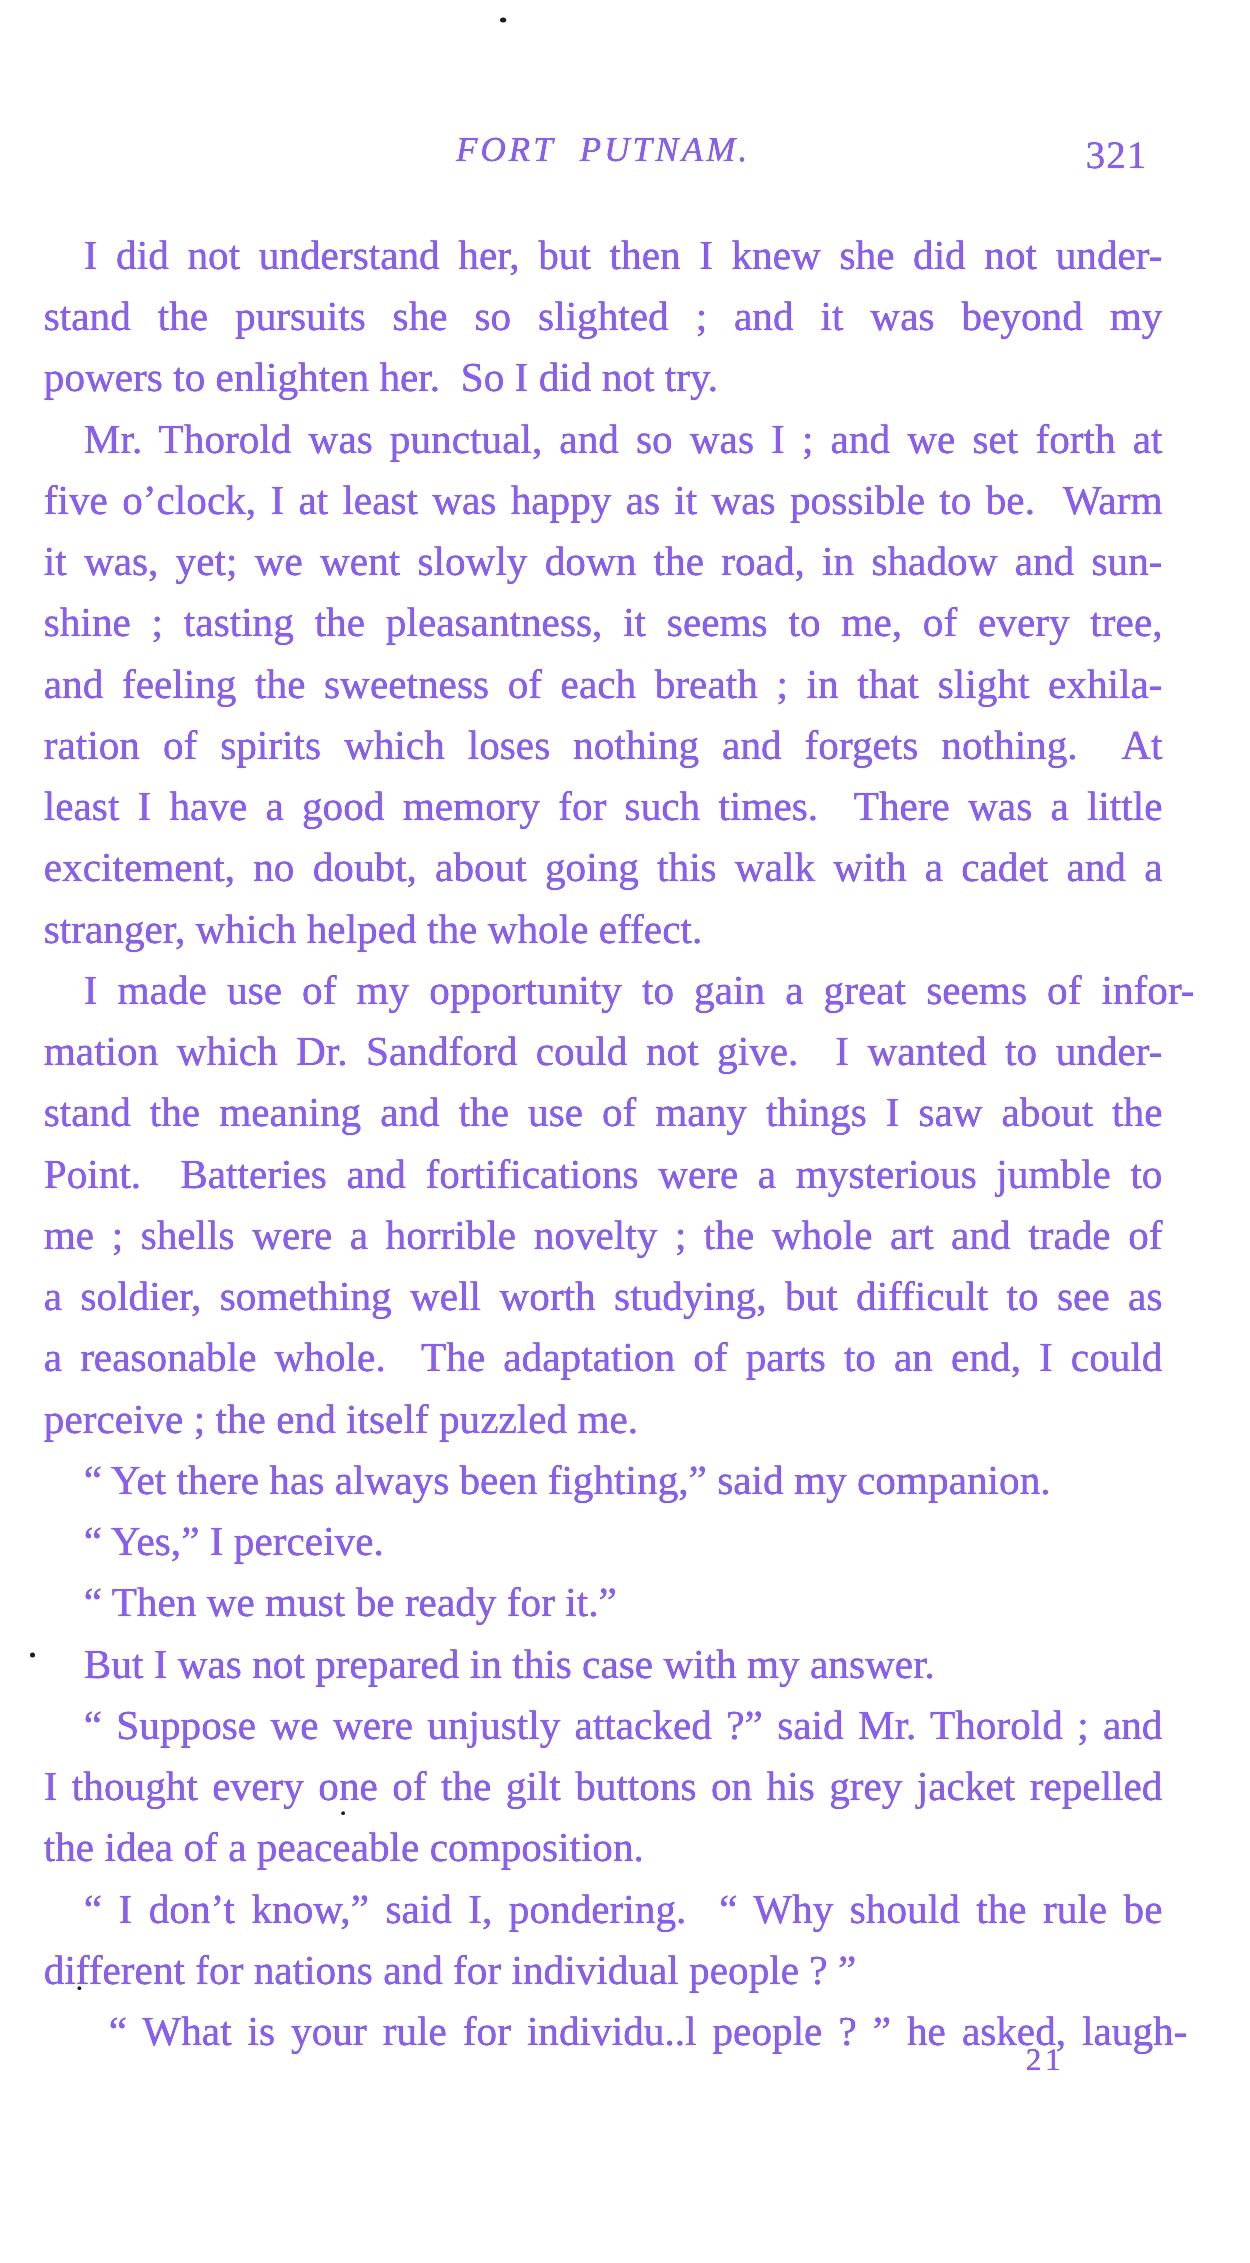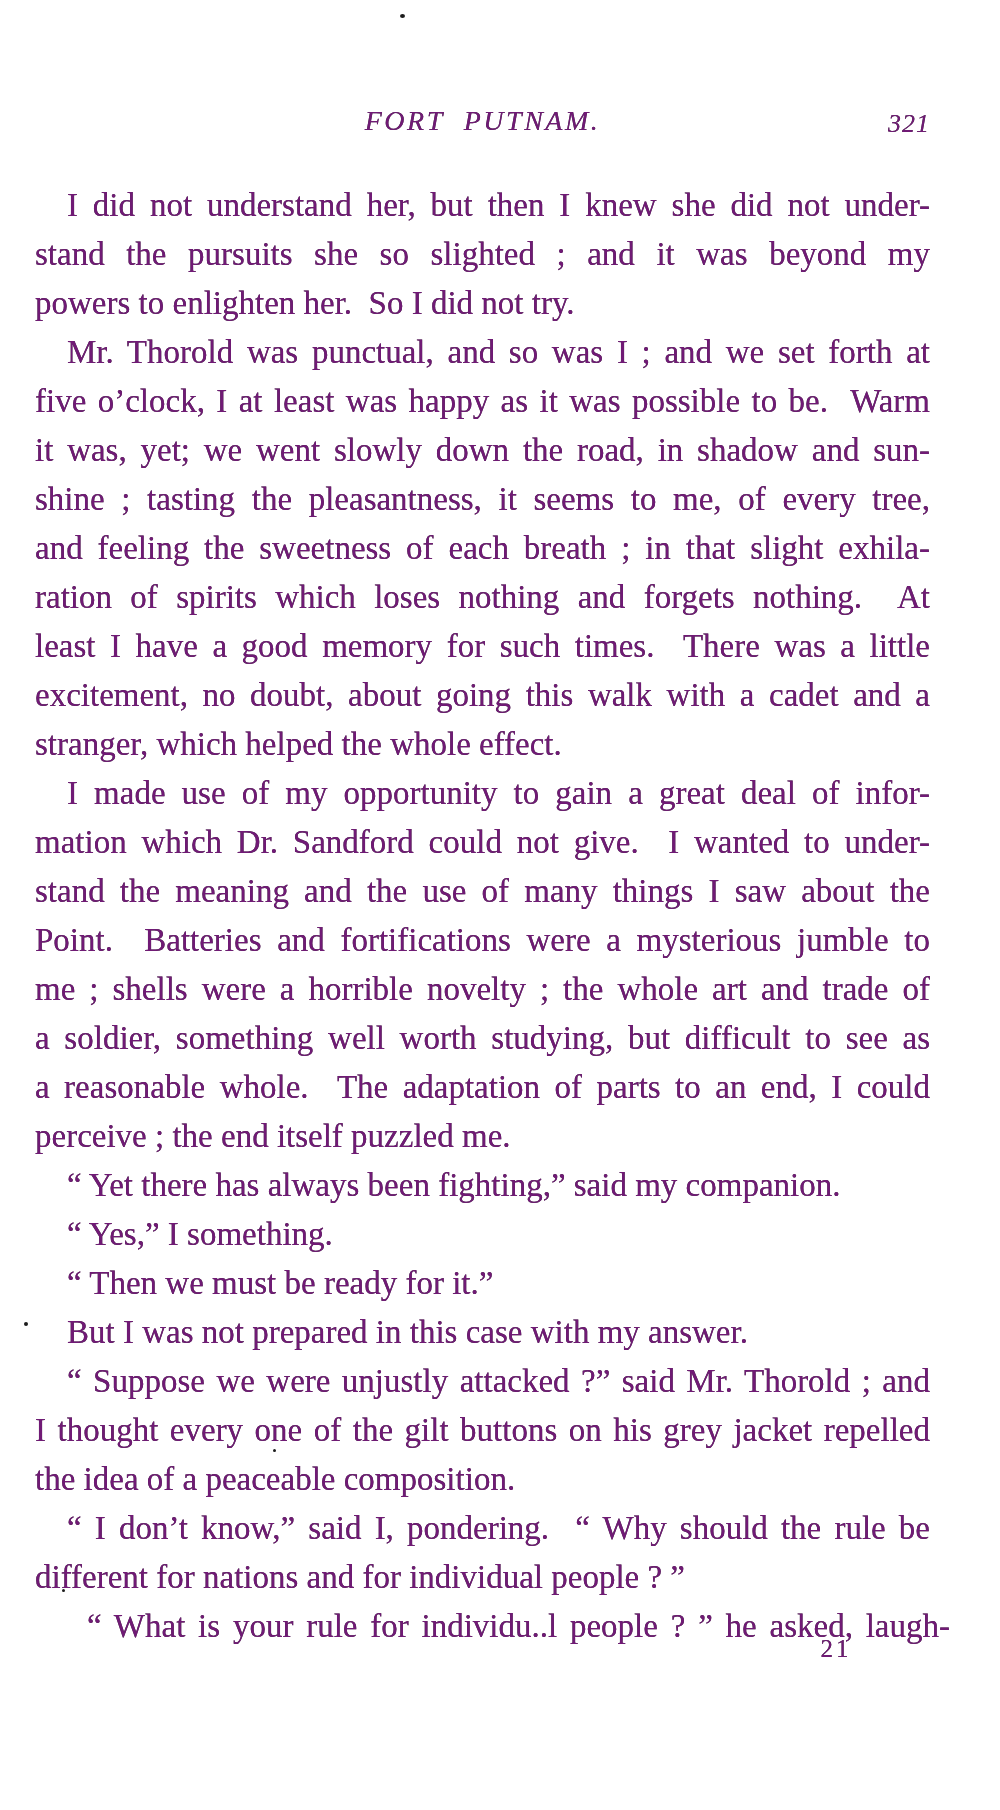--- a/index.html
+++ b/index.html
@@ -3,40 +3,39 @@
 <meta charset="utf-8">
 <style>
   html, body { margin: 0; padding: 0; background: #ffffff; }
   .page {
     position: relative;
     width: 1000px;
     height: 1810px;
     background: #ffffff;
     overflow: hidden;
     font-family: "Liberation Serif", "DejaVu Serif", serif;
-    color: #701a75;
+    color: #8b5cf6;
     text-shadow: 0 0 0.6px rgba(10,10,10,0.8);
   }
   
   .running-head { position: absolute; left: 35px; top: 103px; width: 895px; height: 40px; }
   .head-title {
     position: absolute; left: 0; right: 0; top: 0;
     text-align: center;
     font-style: italic;
     font-size: 28px;
     letter-spacing: 2.5px;
     word-spacing: 10px;
     line-height: 36px;
   }
   .page-number {
-    position: absolute; right: 0; top: 4px;
-    font-size: 26px;
+    position: absolute; right: 12px; top: 4px;
+    font-size: 31px;
     letter-spacing: 1px;
     line-height: 34px;
-    font-style: italic;
   }
   
   .text-block { position: absolute; left: 35px; top: 181px; width: 895px; }
   .line {
     height: 49px;
     line-height: 49px;
     font-size: 33px;
     white-space: pre;
     overflow: visible;
   }
@@ -83,30 +82,30 @@
       <div class="line end"><span class="line-text">powers to enlighten her.  So I did not try.</span></div>
       <div class="line indent"><span class="line-text" style="word-spacing: 5.44952px;">Mr. Thorold was punctual, and so was I ; and we set forth at</span></div>
       <div class="line"><span class="line-text" style="word-spacing: 3.1529px; text-align: center;">five o’clock, I at least was happy as it was possible to be.  Warm</span></div>
       <div class="line"><span class="line-text" style="word-spacing: 5.53906px; text-align: center;">it was, yet; we went slowly down the road, in shadow and sun-</span></div>
       <div class="line"><span class="line-text" style="word-spacing: 8.38352px;">shine ; tasting the pleasantness, it seems to me, of every tree,</span></div>
       <div class="line"><span class="line-text" style="word-spacing: 6.63778px;">and feeling the sweetness of each breath ; in that slight exhila-</span></div>
       <div class="line"><span class="line-text" style="word-spacing: 10.0906px;">ration of spirits which loses nothing and forgets nothing.  At</span></div>
       <div class="line"><span class="line-text" style="word-spacing: 6.29688px;">least I have a good memory for such times.  There was a little</span></div>
       <div class="line"><span class="line-text" style="word-spacing: 6.2983px;">excitement, no doubt, about going this walk with a cadet and a</span></div>
       <div class="line end"><span class="line-text">stranger, which helped the whole effect.</span></div>
-      <div class="line indent"><span class="line-text" style="word-spacing: 7.82422px;">I made use of my opportunity to gain a great deal of infor-</span></div>
+      <div class="line indent"><span class="line-text" style="word-spacing: 7.82422px;">I made use of my opportunity to gain a great seems of infor-</span></div>
       <div class="line"><span class="line-text" style="word-spacing: 6.52273px;">mation which Dr. Sandford could not give.  I wanted to under-</span></div>
       <div class="line"><span class="line-text" style="word-spacing: 6.91797px;">stand the meaning and the use of many things I saw about the</span></div>
       <div class="line"><span class="line-text" style="word-spacing: 7.39062px;">Point.  Batteries and fortifications were a mysterious jumble to</span></div>
       <div class="line"><span class="line-text" style="word-spacing: 5.75841px;">me ; shells were a horrible novelty ; the whole art and trade of</span></div>
       <div class="line"><span class="line-text" style="word-spacing: 6.47031px;">a soldier, something well worth studying, but difficult to see as</span></div>
       <div class="line"><span class="line-text" style="word-spacing: 6.21224px;">a reasonable whole.  The adaptation of parts to an end, I could</span></div>
       <div class="line end"><span class="line-text">perceive ; the end itself puzzled me.</span></div>
       <div class="line indent end"><span class="line-text">“ Yet there has always been fighting,” said my companion.</span></div>
-      <div class="line indent end"><span class="line-text">“ Yes,” I something.</span></div>
+      <div class="line indent end"><span class="line-text">“ Yes,” I perceive.</span></div>
       <div class="line indent end"><span class="line-text">“ Then we must be ready for it.”</span></div>
       <div class="line indent end"><span class="line-text">But I was not prepared in this case with my answer.</span></div>
       <div class="line indent"><span class="line-text" style="word-spacing: 3.1946px;">“ Suppose we were unjustly attacked ?” said Mr. Thorold ; and</span></div>
       <div class="line"><span class="line-text" style="word-spacing: 3.25521px;">I thought every one of the gilt buttons on his grey jacket repelled</span></div>
       <div class="line end"><span class="line-text">the idea of a peaceable composition.</span></div>
       <div class="line indent"><span class="line-text" style="word-spacing: 4.88702px;">“ I don’t know,” said I, pondering.  “ Why should the rule be</span></div>
       <div class="line end"><span class="line-text">different for nations and for individual people ? ”</span></div>
       <div class="line indent"><span class="line-text" style="word-spacing: 4.53516px; margin-left: 20px;">“ What is your rule for individu..l people ? ” he asked, laugh-</span></div>
     </main>
 

